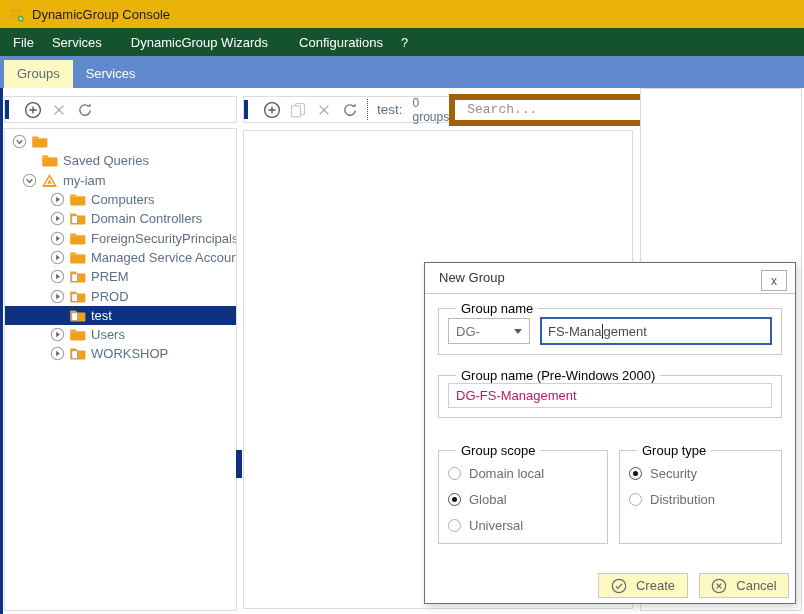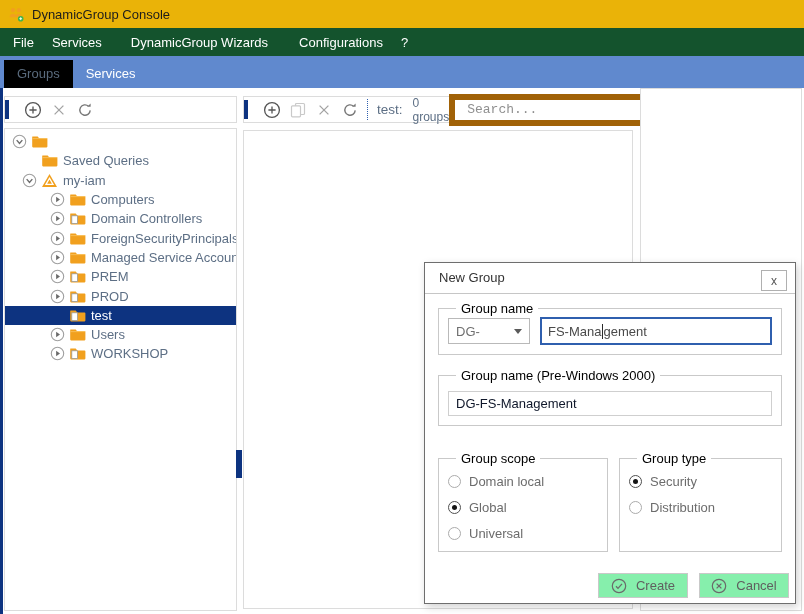--- a/index.html
+++ b/index.html
@@ -14,21 +14,21 @@
   .app-icon{display:flex;margin-right:7px}
   .title-text{font-size:13px;color:#1c1c1c}
   .menubar{position:absolute;left:0;top:28px;width:804px;height:28px;background:#14532d;
     display:flex;align-items:center;padding-left:13px;box-sizing:border-box}
   .menu-item{color:#ffffff;font-size:13px;margin-right:18px;cursor:default}
   .menu-item:nth-child(2){margin-right:29px}
   .menu-item:nth-child(3){margin-right:31px}
   .tabbar{position:absolute;left:0;top:56px;width:804px;height:32px;background:#6089ce;
     display:flex;align-items:flex-end;padding-left:4px;box-sizing:border-box}
   .tab{height:28px;line-height:28px;padding:0 13px;font-size:13px;color:#ffffff;cursor:default}
-  .tab.active{background:#000000;color:#5a6b7d}
+  .tab.active{background:#fef9c3;color:#5a6b7d}
   
   .content{position:absolute;left:0;top:88px;width:804px;height:526px;background:#ffffff}
   .left-strip{position:absolute;left:0;top:0;width:3px;height:526px;background:#0d3380}
   .panel{position:absolute;background:#fff;border:1px solid #dcdcdc;box-sizing:border-box}
   .toolbar{display:flex;align-items:center}
   .left-toolbar{left:4px;top:8px;width:233px;height:27px}
   .mid-toolbar{left:243px;top:8px;width:389px;height:27px}
   .tree-panel{left:4px;top:40px;width:233px;height:483px;padding-top:3px;overflow:hidden}
   .mid-content{left:243px;top:42px;width:390px;height:479px}
   .right-panel{left:640px;top:0;width:162px;height:523px}
@@ -68,34 +68,34 @@
   .combo{width:82px;height:26px;border:1px solid #b9b9b9;display:flex;align-items:center;
     justify-content:space-between;padding:0 7px;box-sizing:border-box;cursor:default}
   .combo .cval{font-size:13px;color:#6f6f6f}
   .combo .ccaret{width:0;height:0;border-left:4px solid transparent;border-right:4px solid transparent;
     border-top:5px solid #5a5a5a}
   .txt-focus{flex:1;height:28px;border:2px solid #2f5fae;box-sizing:border-box;display:flex;
     align-items:center;padding:0 6px;font-size:13px;color:#4a4a4a;background:#fff}
   .caret{display:inline-block;width:1px;height:15px;background:#2a2a2a;margin:0 0.5px}
   .fs-prewin{margin-top:13px}
   .txt-plain{height:25px;border:1px solid #cfcfcf;box-sizing:border-box;display:flex;align-items:center;
-    padding:0 7px;font-size:13px;color:#0f172a;margin-top:8px;background:#fff}
+    padding:0 7px;font-size:13px;color:#be185d;margin-top:0;background:#fff}
   .fs-row{display:flex;gap:11px;margin-top:25px}
   .fs-scope{width:170px;height:101px}
   .fs-type{flex:1;height:101px}
   .radio-row{display:flex;align-items:center;gap:8px;margin-top:11px;cursor:default}
   .radio-row:first-of-type{margin-top:8px}
   .radio{width:13px;height:13px;border-radius:50%;border:1px solid #ababab;position:relative;
     background:#fff;flex:none;box-sizing:border-box}
   .radio.checked{border-color:#4f4f4f}
   .radio.checked::after{content:"";position:absolute;left:3px;top:3px;right:3px;bottom:3px;
     border-radius:50%;background:#141414}
   .radio-label{font-size:13px;color:#6c6c6c}
   .dlg-buttons{position:absolute;right:6px;bottom:5px;display:flex;gap:11px}
-  .dlg-btn{width:90px;height:25px;border:1px solid #c9c9c9;background:#86efac;display:flex;
+  .dlg-btn{width:90px;height:25px;border:1px solid #c9c9c9;background:#fef9c3;display:flex;
     align-items:center;justify-content:center;gap:9px;font-size:13px;color:#5f5f5f;
     font-family:"Liberation Sans",sans-serif;cursor:default}
   .dlg-btn svg{display:block}
 </style>
 </head>
 <body>
 
 <div class="titlebar">
   <span class="app-icon">
     <svg width="17" height="17" viewBox="0 0 17 17">

